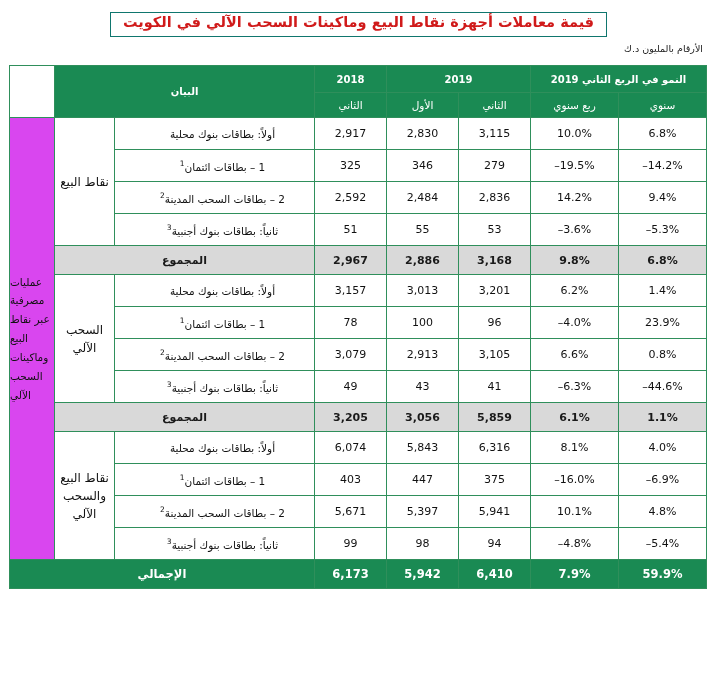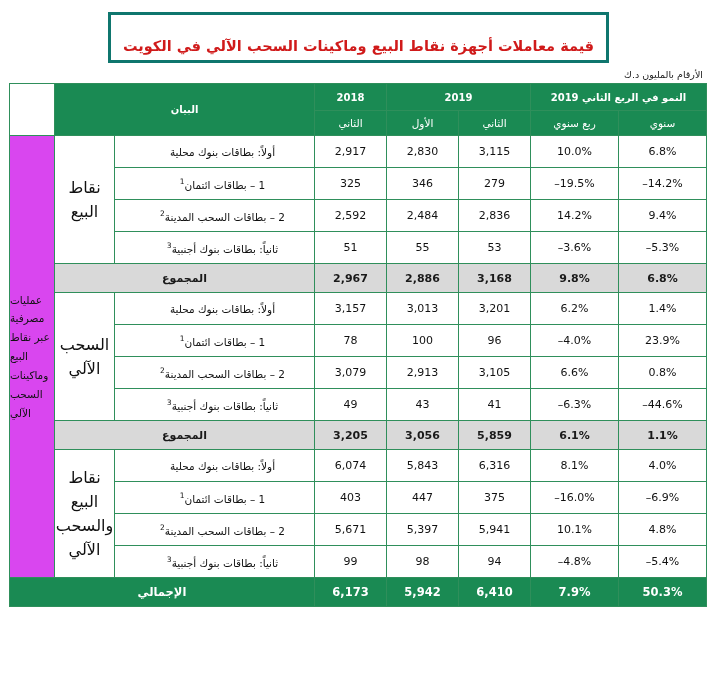--- a/index.html
+++ b/index.html
@@ -22,38 +22,38 @@
     padding: 8px 10px 0 10px;
   }
   
   .title-wrap {
     display: flex;
     justify-content: center;
     margin-top: 4px;
     margin-bottom: 6px;
   }
   .title-box {
-    border: 3px solid #0f766e;
-    padding: 22px 12px 5px 12px;
+    border: 1px solid #0f766e;
+    padding: 0 12px 5px 12px;
     background: #ffffff;
   }
   .title-text {
     color: #d01a1a;
     font-size: 14.5px;
     font-weight: bold;
     white-space: nowrap;
     line-height: 1.25;
   }
   
   .units-row {
     display: flex;
     justify-content: flex-start;
     padding-left: 0;
     padding-right: 4px;
-    margin-bottom: 3px;
+    margin-bottom: 11px;
   }
   .units-text {
     font-size: 9.5px;
     color: #222;
   }
   
   table.main {
     border-collapse: collapse;
     width: 697px;
     table-layout: fixed;
@@ -105,21 +105,21 @@
     background: #1a8a53;
     color: #ffffff;
     font-weight: bold;
     height: 28px;
     text-align: center;
     font-size: 11.5px;
   }
   .rowgroup {
     background: #ffffff;
     text-align: center;
-    font-size: 16px;
+    font-size: 12px;
     font-weight: normal;
     line-height: 1.5;
     color: #111;
   }
   .sidegroup {
     background: #d946ef;
     text-align: left;
     font-size: 10.5px;
     line-height: 1.8;
     color: #111;
@@ -296,21 +296,21 @@
       <tr>
         <td class="cell num">5.4%–</td>
         <td class="cell num">4.8%–</td>
         <td class="cell num">94</td>
         <td class="cell num">98</td>
         <td class="cell num">99</td>
         <td class="cell label"><span>ثانياً: بطاقات بنوك أجنبية</span><sup>3</sup></td>
       </tr>
 
       <tr class="total">
-        <td>50.3%</td>
+        <td>59.9%</td>
         <td>7.9%</td>
         <td>6,410</td>
         <td>5,942</td>
         <td>6,173</td>
         <td colspan="3">الإجمالي</td>
       </tr>
     </tbody>
   </table>
 </div>
 

